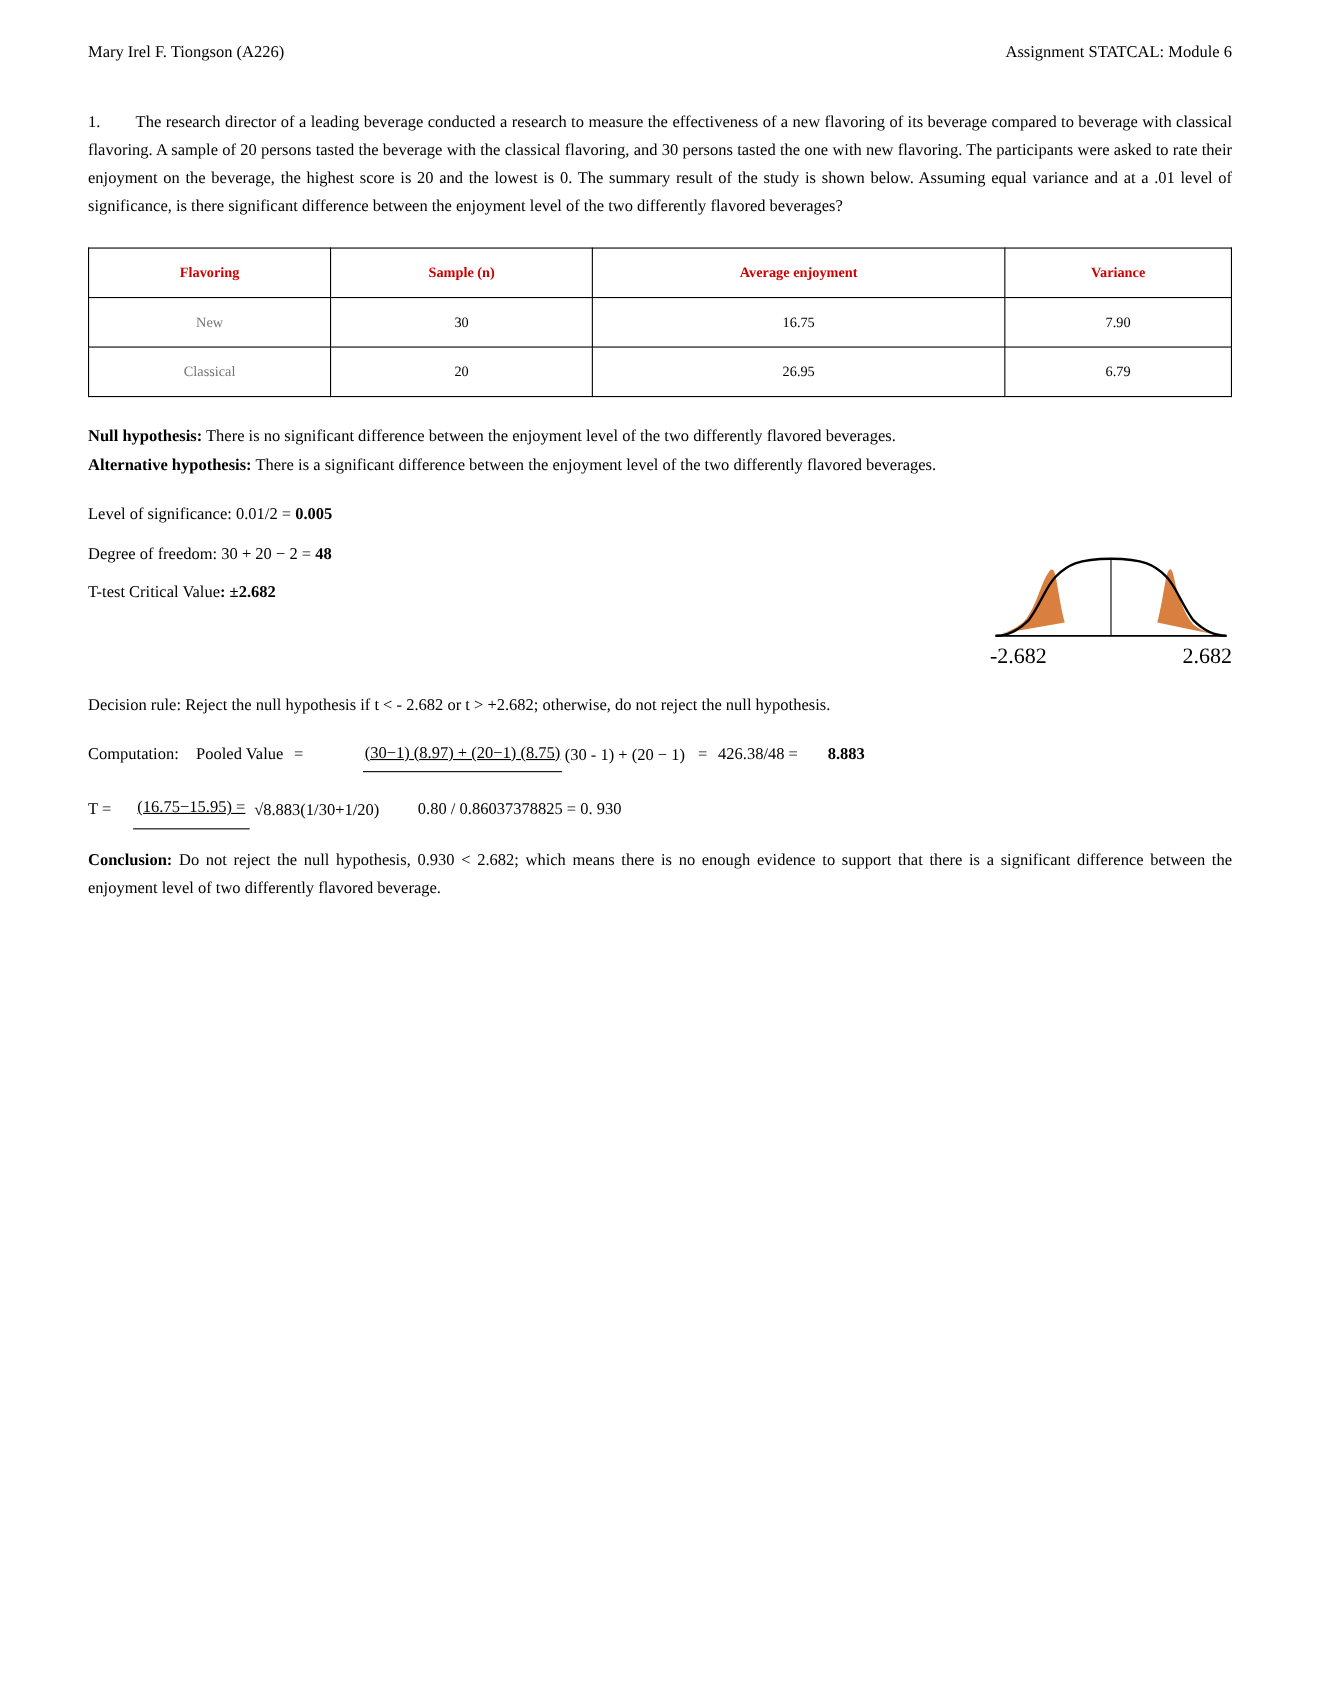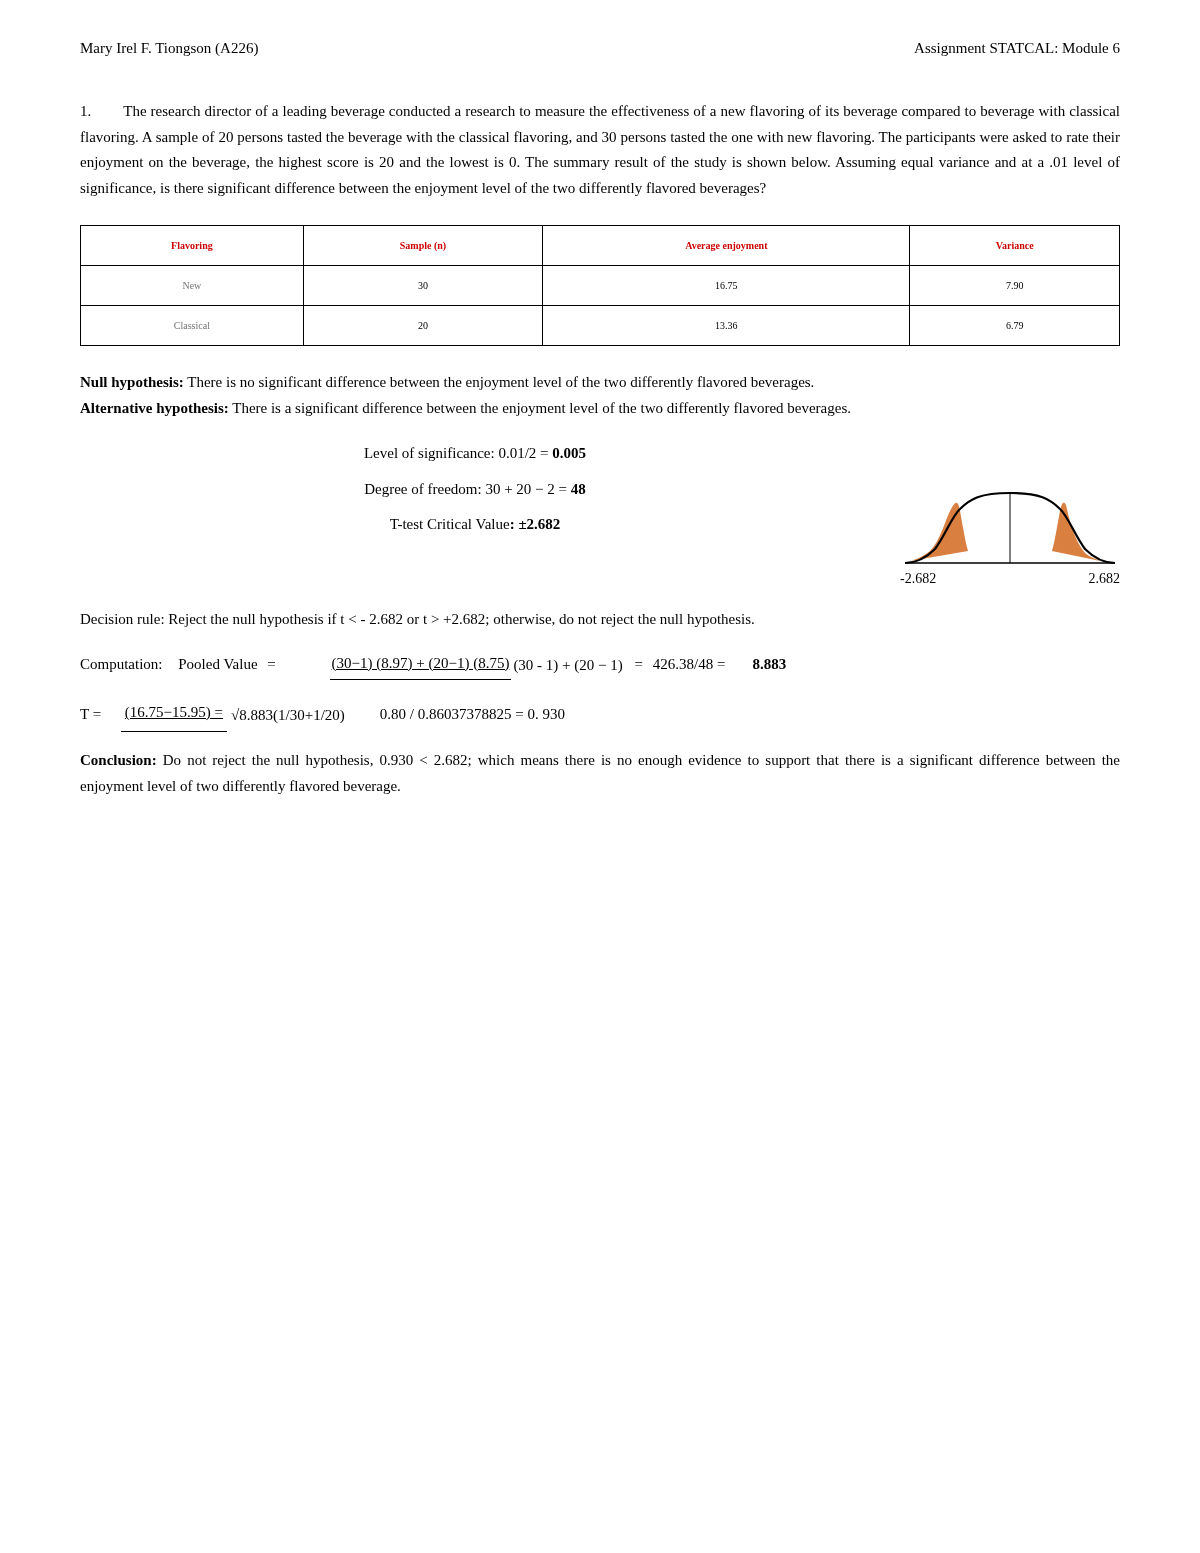--- a/index.html
+++ b/index.html
@@ -25,41 +25,40 @@
     }
     table {
       width: 100%;
       border-collapse: collapse;
       margin-bottom: 24px;
     }
     table th, table td {
       border: 1.5px solid #000;
       padding: 14px 10px;
       text-align: center;
-      font-size: 10px;
+      font-size: 13px;
     }
     table th {
       color: #cc0000;
       font-weight: bold;
       font-style: normal;
     }
     table td.red-label {
       color: #737373;
     }
     .hypothesis-section {
       margin-bottom: 20px;
       line-height: 1.7;
       text-align: justify;
     }
     .stats-row {
       display: flex;
       justify-content: space-between;
       align-items: flex-start;
       margin-bottom: 20px;
-      text-align: center;
     }
     .stats-left {
       flex: 1;
       padding-right: 30px;
     }
     .stats-left p {
       margin-bottom: 10px;
       line-height: 1.7;
     }
     .bold { font-weight: bold; }
@@ -70,21 +69,21 @@
       align-items: center;
     }
     .bell-svg {
       width: 220px;
       height: 130px;
     }
     .chart-labels {
       display: flex;
       justify-content: space-between;
       width: 220px;
-      font-size: 14px;
+      font-size: 20px;
     }
     .decision-rule {
       margin-bottom: 16px;
       line-height: 1.7;
       text-align: justify;
     }
     .computation-section {
       margin-bottom: 16px;
       line-height: 1.9;
     }
@@ -161,21 +160,21 @@
   <tbody>
     <tr>
       <td class="red-label">New</td>
       <td>30</td>
       <td>16.75</td>
       <td>7.90</td>
     </tr>
     <tr>
       <td class="red-label">Classical</td>
       <td>20</td>
-      <td>13.36</td>
+      <td>26.95</td>
       <td>6.79</td>
     </tr>
   </tbody>
 </table>
 
 <div class="hypothesis-section">
   <p>
     <span class="italic bold">Null hypothesis:</span><span> There is no significant difference between the enjoyment level of the two differently flavored beverages.</span>
   </p>
   <p>

